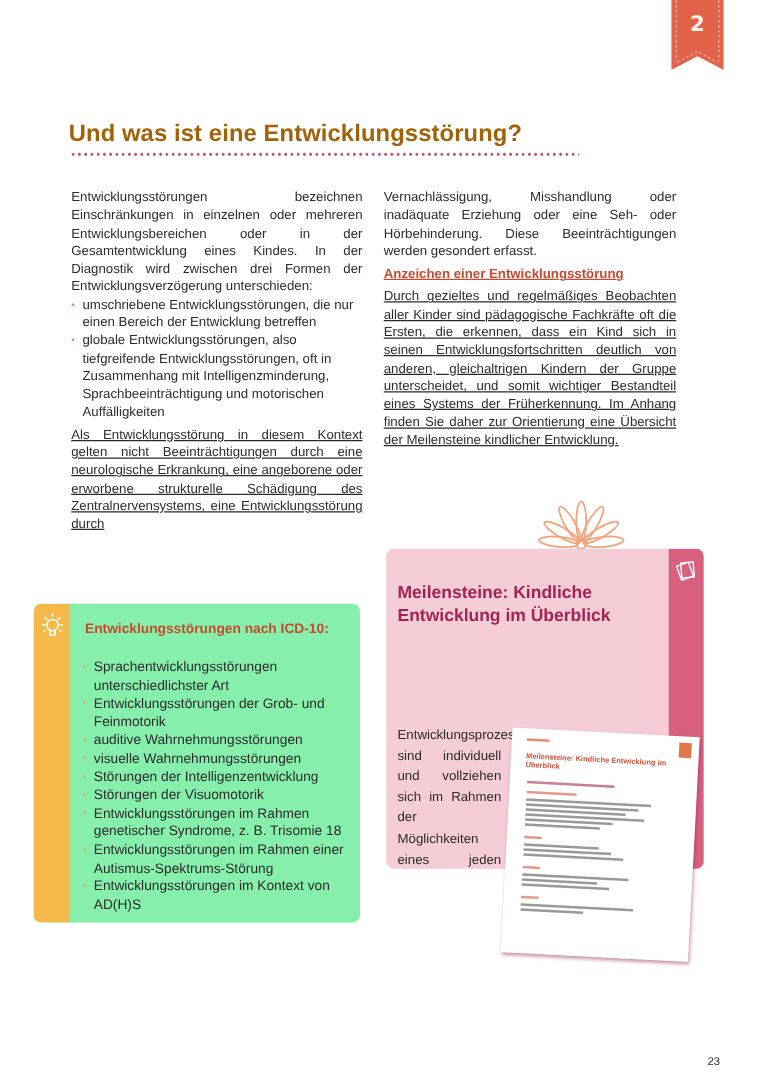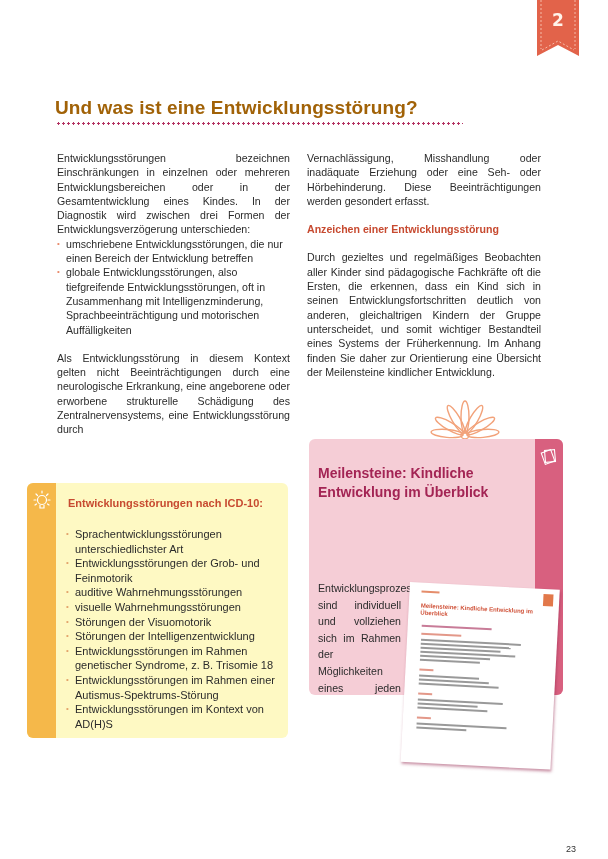--- a/index.html
+++ b/index.html
@@ -20,26 +20,26 @@
   .body-text { font-family: "Liberation Sans", sans-serif; font-size: 10.6px; line-height: 14.3px; color: #2b2b2b; }
   .justify { text-align: justify; }
 
   .col-left { position: absolute; left: 57px; top: 151px; width: 233px; }
   .col-right { position: absolute; left: 307px; top: 151px; width: 234px; }
 
   ul.bullets { list-style: none; }
   ul.bullets li { position: relative; padding-left: 9px; }
   ul.bullets li::before { content: "•"; position: absolute; left: 0; top: 0; color: #e98a6a; font-size: 8px; }
 
-  .p-gap { margin-top: 14px; }
+  .p-gap { margin-top: 4px; text-decoration: underline; }
   .subhead { font-family: "Liberation Sans", sans-serif; font-weight: bold; font-size: 10.6px; color: #c74a30; }
 
   
   .icd-box { position: absolute; left: 27px; top: 483px; width: 261px; height: 255px; border-radius: 6px;
-    background: #fef9c3; overflow: hidden; }
+    background: #86efac; overflow: hidden; }
   .icd-strip { position: absolute; left: 0; top: 0; width: 29px; height: 100%; background: #f5b84a; }
   .bulb { position: absolute; left: 4px; top: 6px; width: 22px; height: 24px; }
   .icd-head { position: absolute; left: 41px; top: 14px; font-family: "Liberation Sans", sans-serif;
     font-weight: bold; font-size: 11px; color: #c74a30; }
   .icd-list { position: absolute; left: 39px; top: 44px; width: 220px; }
   .icd-list li { font-size: 11px; line-height: 14.6px; }
   .icd-list li::before { color: #e3a46b !important; }
 
   
   .flower { position: absolute; left: 425px; top: 395px; width: 80px; height: 55px; }
@@ -101,22 +101,22 @@
         <path d="M11 2 V4 M3 11 H5 M17 11 H19 M5 5 L6.5 6.5 M17 5 L15.5 6.5 M4 16 L5.5 15 M18 16 L16.5 15"></path>
       </g>
     </svg>
   </div>
   <div class="icd-head">Entwicklungsstörungen nach ICD-10:</div>
   <ul class="bullets icd-list body-text">
     <li>Sprachentwicklungsstörungen unterschiedlichster Art</li>
     <li>Entwicklungsstörungen der Grob- und Feinmotorik</li>
     <li>auditive Wahrnehmungsstörungen</li>
     <li>visuelle Wahrnehmungsstörungen</li>
+    <li>Störungen der Intelligenzentwicklung</li>
     <li>Störungen der Visuomotorik</li>
-    <li>Störungen der Intelligenzentwicklung</li>
     <li>Entwicklungsstörungen im Rahmen genetischer Syndrome, z. B. Trisomie 18</li>
     <li>Entwicklungsstörungen im Rahmen einer Autismus-Spektrums-Störung</li>
     <li>Entwicklungsstörungen im Kontext von AD(H)S</li>
   </ul>
 </div>
 
 <svg class="flower" viewBox="0 0 80 55">
   <g fill="none" stroke="#f2a27a" stroke-width="1.4">
     <ellipse cx="40" cy="22" rx="4" ry="16" transform="rotate(0 40 40)"></ellipse>
     <ellipse cx="40" cy="22" rx="4" ry="16" transform="rotate(-30 40 40)"></ellipse>

